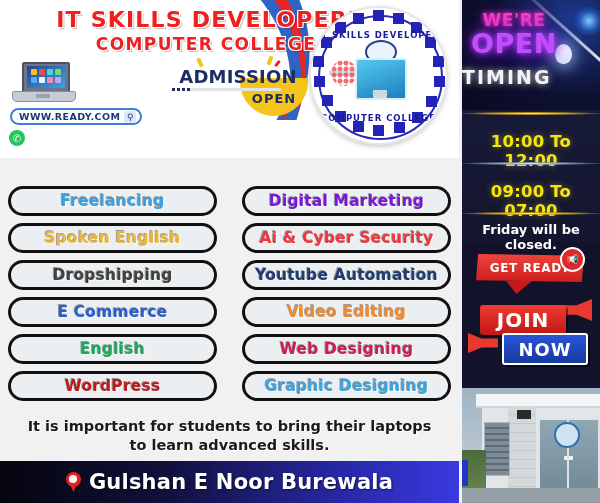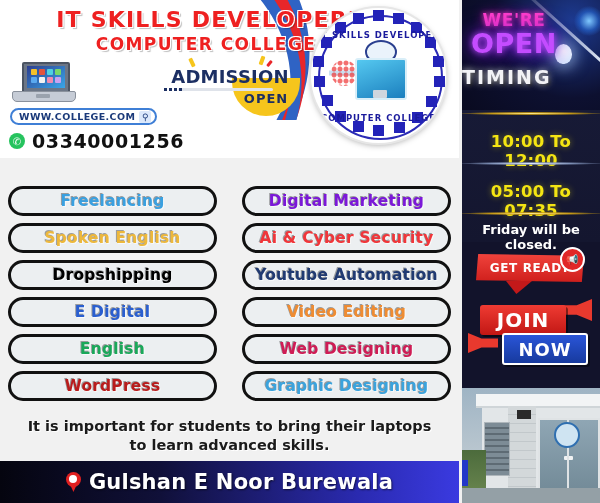--- a/index.html
+++ b/index.html
@@ -42,21 +42,21 @@
   .weburl .mag{margin-left:4px;width:12px;height:12px;background:#dbe8fb;border-radius:2px;display:flex;
     align-items:center;justify-content:center;font-size:9px;color:#1b3a7a;}
 
   .phonerow{position:absolute;left:9px;top:130px;display:flex;align-items:center;}
   .wa{width:16px;height:16px;border-radius:50%;background:#26c35e;display:flex;align-items:center;justify-content:center;
      color:#fff;font-size:10px;}
   .phonenum{margin-left:7px;font-size:19px;font-weight:bold;color:#111;letter-spacing:.6px;
     font-family:"DejaVu Sans",sans-serif;text-shadow:1px 1px 0 #fff;}
 
   
-  .adm{position:absolute;left:160px;top:58px;width:140px;height:58px;}
+  .adm{position:absolute;left:168px;top:58px;width:140px;height:58px;}
   .adm-circ{position:absolute;left:72px;top:20px;width:68px;height:38px;background:#f6c51c;
     border-radius:0 0 40px 40px;}
   .adm-t{position:absolute;left:0;top:8px;width:140px;text-align:center;font-size:18px;font-weight:bold;
     color:#1c2f63;letter-spacing:.2px;font-family:"DejaVu Sans",sans-serif;}
   .adm-line{position:absolute;left:18px;top:30px;width:95px;height:3px;background:#dfe3ea;border-radius:2px;}
   .adm-dots{position:absolute;left:4px;top:30px;display:flex;gap:2px;}
   .adm-dots i{width:3px;height:3px;background:#1c2f63;display:block;}
   .adm-o{position:absolute;left:72px;top:33px;width:68px;text-align:center;font-size:13px;font-weight:bold;
     color:#1c2f63;letter-spacing:1px;font-family:"DejaVu Sans",sans-serif;}
   .conf{position:absolute;width:4px;height:9px;border-radius:1px;}
@@ -210,27 +210,26 @@
           <div class="lt-dot" style="left:12px;top:11px;background:#f2f2f2;"></div>
           <div class="lt-dot" style="left:20px;top:11px;background:#f08bb0;"></div>
           <div class="lt-dot" style="left:28px;top:11px;background:#c9a2f0;"></div>
         </div>
           </div>
         <div class="lt-base"></div>
         <div class="lt-pad"></div>
       </div>
 
       <div class="weburl">
-        <div class="t">WWW.COLLEGE.COM</div>
+        <div class="t">WWW.READY.COM</div>
         <div class="mag">⚲</div>
       </div>
 
       <div class="phonerow">
         <div class="wa">✆</div>
-        <div class="phonenum">03340001256</div>
       </div>
 
       <div class="adm">
         <div class="conf" style="left:30px;top:0;background:#f6c51c;transform:rotate(-25deg);"></div>
         <div class="conf" style="left:100px;top:-2px;background:#f6c51c;transform:rotate(20deg);"></div>
         <div class="conf" style="left:108px;top:2px;background:#e8262a;width:3px;height:7px;transform:rotate(40deg);"></div>
         <div class="adm-circ"></div>
         <div class="adm-t">ADMISSION</div>
         <div class="adm-line"></div>
         <div class="adm-dots">
@@ -284,29 +283,29 @@
         <div class="crow" style="top: 37px;">
           <div class="pill">
             <span style="color: rgb(237, 184, 60);">Spoken English</span>
           </div>
           <div class="pill">
             <span style="color: rgb(240, 54, 58);">Ai &amp; Cyber Security</span>
           </div>
         </div>
         <div class="crow" style="top: 74px;">
           <div class="pill">
-            <span style="color: #000000;">Dropshipping</span>
+            <span style="color: #404040;">Dropshipping</span>
           </div>
           <div class="pill">
             <span style="color: rgb(32, 58, 114);">Youtube Automation</span>
           </div>
         </div>
         <div class="crow" style="top: 111px;">
           <div class="pill">
-            <span style="color: rgb(42, 95, 208);">E Digital</span>
+            <span style="color: rgb(42, 95, 208);">E Commerce</span>
           </div>
           <div class="pill">
             <span style="color: rgb(239, 140, 50);">Video Editing</span>
           </div>
         </div>
         <div class="crow" style="top: 148px;">
           <div class="pill">
             <span style="color: rgb(26, 168, 90);">English</span>
           </div>
           <div class="pill">
@@ -346,21 +345,21 @@
       <div class="bulb"></div>
       <div class="were">WE'RE</div>
       <div class="openn">OPEN</div>
       <div class="timing">TIMING</div>
     </div>
 
     <div class="timeblk">
       <div class="hr-gold" style="top:2px;"></div>
       <div class="tline" style="top:22px;">10:00 To 12:00</div>
       <div class="hr-silver" style="top:52px;"></div>
-      <div class="tline" style="top:72px;">05:00 To 07:35</div>
+      <div class="tline" style="top:72px;">09:00 To 07:00</div>
       <div class="hr-gold" style="top:102px;"></div>
     </div>
 
     <div class="friday">Friday will be closed.</div>
 
     <div class="adsblk">
       <div class="gr-tail"></div>
       <div class="getready">
         <span>GET READY</span>
       </div>

